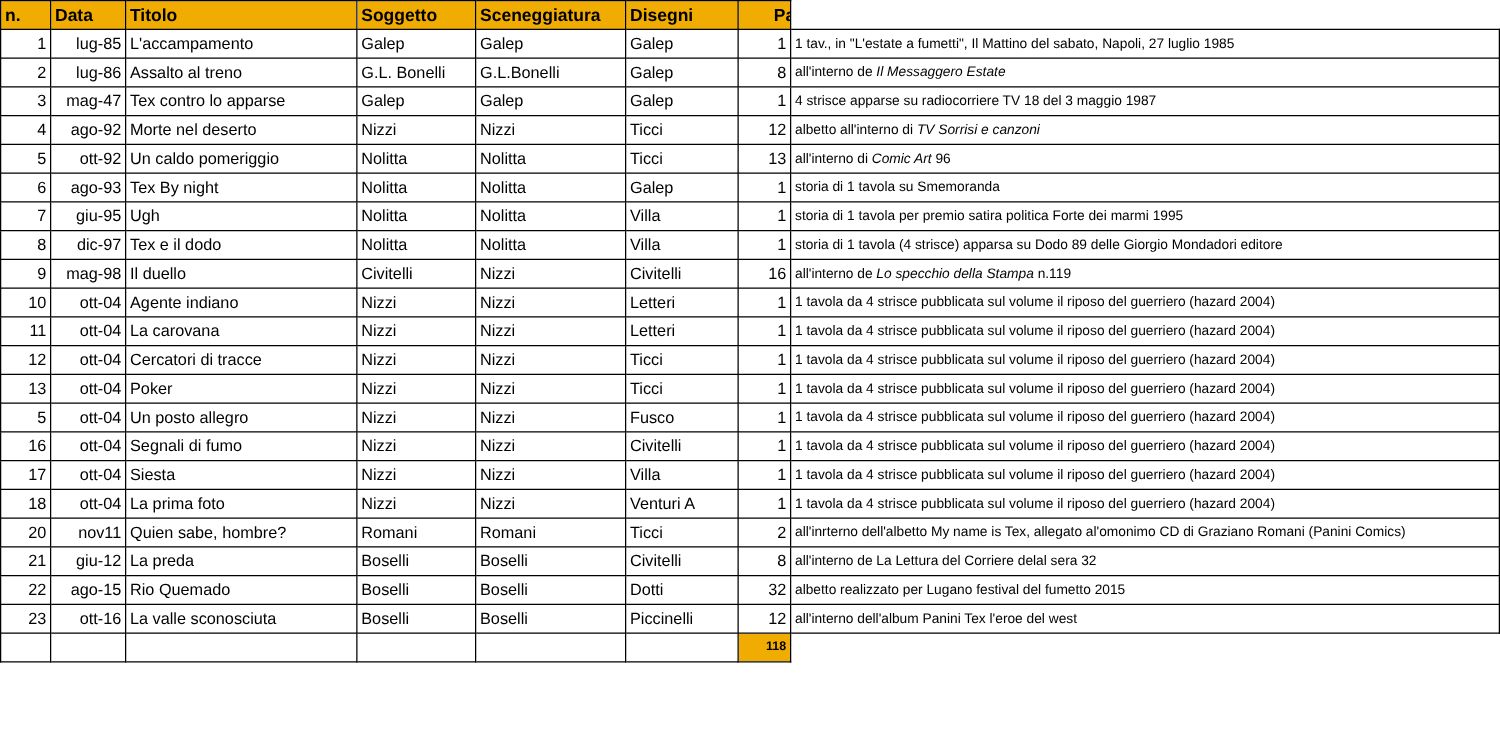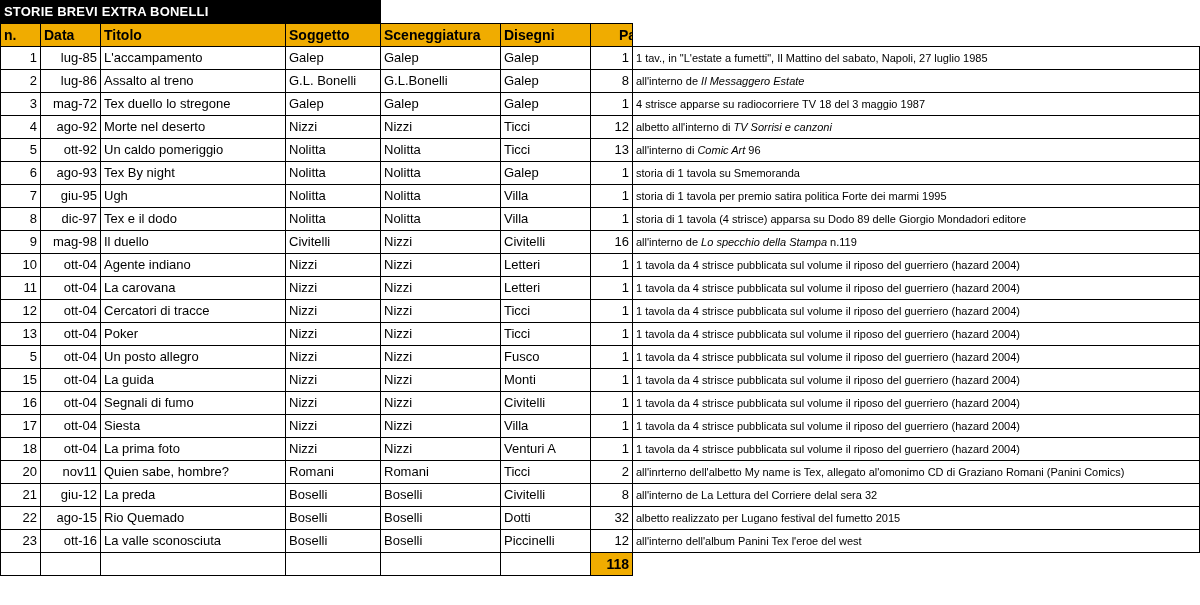--- a/index.html
+++ b/index.html
@@ -87,21 +87,21 @@
     background: #ffffff;
   }
   .total-row td.fill {
     background: #ffffff;
     border: 1px solid #000;
   }
   .total-row td.total {
     background: #f0ac00;
     font-weight: bold;
     text-align: right;
-    font-size: 14px;
+    font-size: 10px;
   }
   .total-row td.empty {
     border: none;
     background: #ffffff;
   }
   i { }
 </style>
 </head>
 <body>
 
@@ -111,24 +111,20 @@
       <col class="c-n">
         <col class="c-data">
         <col class="c-titolo">
         <col class="c-sog">
       <col class="c-scen">
         <col class="c-dis">
         <col class="c-pag">
         <col class="c-note">
     </colgroup>
     <tbody>
-      <tr class="title-row">
-        <td colspan="4">STORIE BREVI EXTRA BONELLI</td>
-        <td class="blank" colspan="4"></td>
-      </tr>
       <tr class="head-row">
         <td class="c-n">n.</td>
         <td class="c-data">Data</td>
         <td class="c-titolo">Titolo</td>
         <td class="c-sog">Soggetto</td>
         <td class="c-scen">Sceneggiatura</td>
         <td class="c-dis">Disegni</td>
         <td class="c-pag">Pag</td>
         <td class="blank"></td>
       </tr>
@@ -148,22 +144,22 @@
           <td class="c-data">lug-86</td>
           <td class="c-titolo">Assalto al treno</td>
           <td class="c-sog">G.L. Bonelli</td>
           <td class="c-scen">G.L.Bonelli</td>
           <td class="c-dis">Galep</td>
           <td class="c-pag">8</td>
           <td class="c-note">all'interno de <i>Il Messaggero Estate</i></td>
         </tr>
         <tr class="body-row">
           <td class="c-n">3</td>
-          <td class="c-data">mag-72</td>
-          <td class="c-titolo">Tex duello lo stregone</td>
+          <td class="c-data">mag-47</td>
+          <td class="c-titolo">Tex contro lo apparse</td>
           <td class="c-sog">Galep</td>
           <td class="c-scen">Galep</td>
           <td class="c-dis">Galep</td>
           <td class="c-pag">1</td>
           <td class="c-note">4 strisce apparse su radiocorriere TV 18 del  3 maggio 1987</td>
         </tr>
         <tr class="body-row">
           <td class="c-n">4</td>
           <td class="c-data">ago-92</td>
           <td class="c-titolo">Morte nel deserto</td>
@@ -263,30 +259,20 @@
           <td class="c-pag">1</td>
           <td class="c-note">1 tavola da 4 strisce pubblicata sul volume il riposo del guerriero (hazard 2004)</td>
         </tr>
         <tr class="body-row">
           <td class="c-n">5</td>
           <td class="c-data">ott-04</td>
           <td class="c-titolo">Un posto allegro</td>
           <td class="c-sog">Nizzi</td>
           <td class="c-scen">Nizzi</td>
           <td class="c-dis">Fusco</td>
-          <td class="c-pag">1</td>
-          <td class="c-note">1 tavola da 4 strisce pubblicata sul volume il riposo del guerriero (hazard 2004)</td>
-        </tr>
-        <tr class="body-row">
-          <td class="c-n">15</td>
-          <td class="c-data">ott-04</td>
-          <td class="c-titolo">La guida</td>
-          <td class="c-sog">Nizzi</td>
-          <td class="c-scen">Nizzi</td>
-          <td class="c-dis">Monti</td>
           <td class="c-pag">1</td>
           <td class="c-note">1 tavola da 4 strisce pubblicata sul volume il riposo del guerriero (hazard 2004)</td>
         </tr>
         <tr class="body-row">
           <td class="c-n">16</td>
           <td class="c-data">ott-04</td>
           <td class="c-titolo">Segnali di fumo</td>
           <td class="c-sog">Nizzi</td>
           <td class="c-scen">Nizzi</td>
           <td class="c-dis">Civitelli</td>

